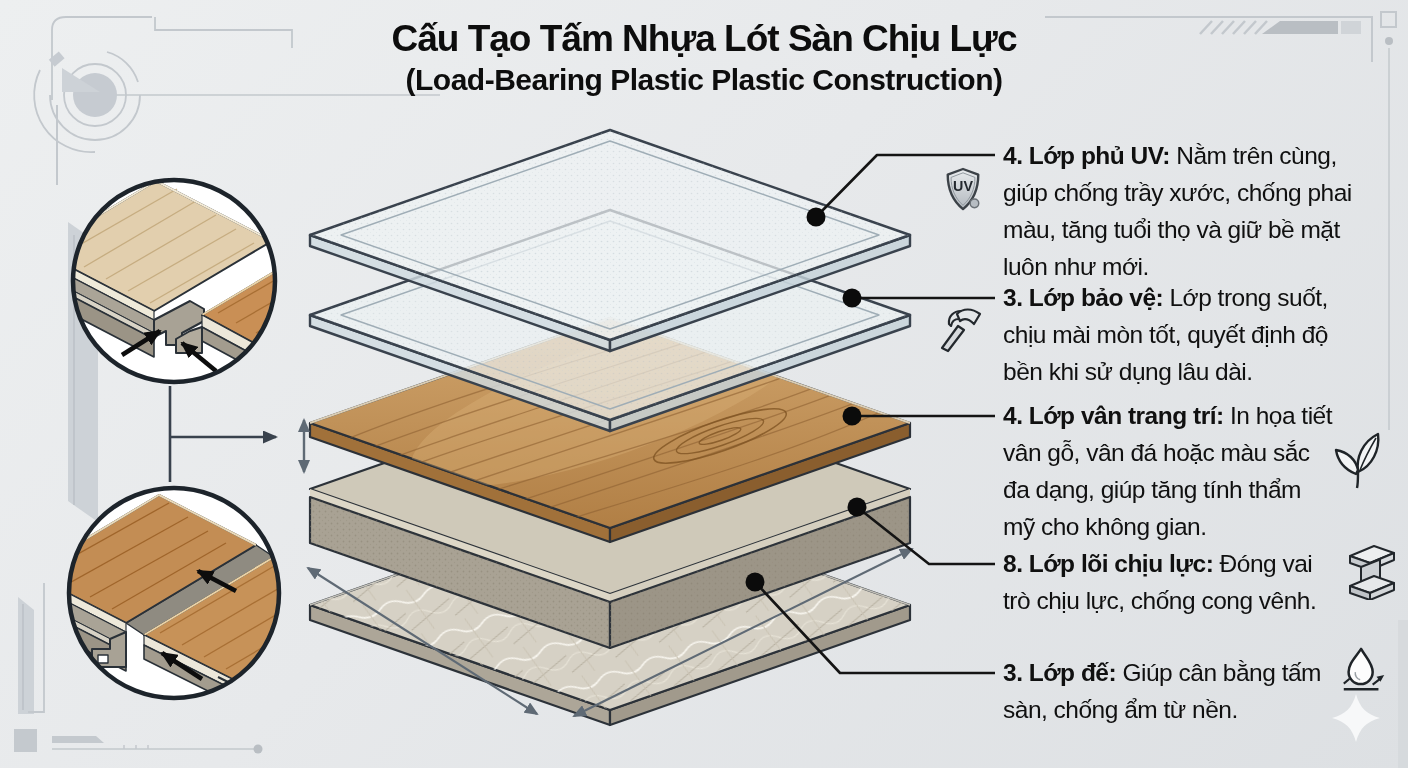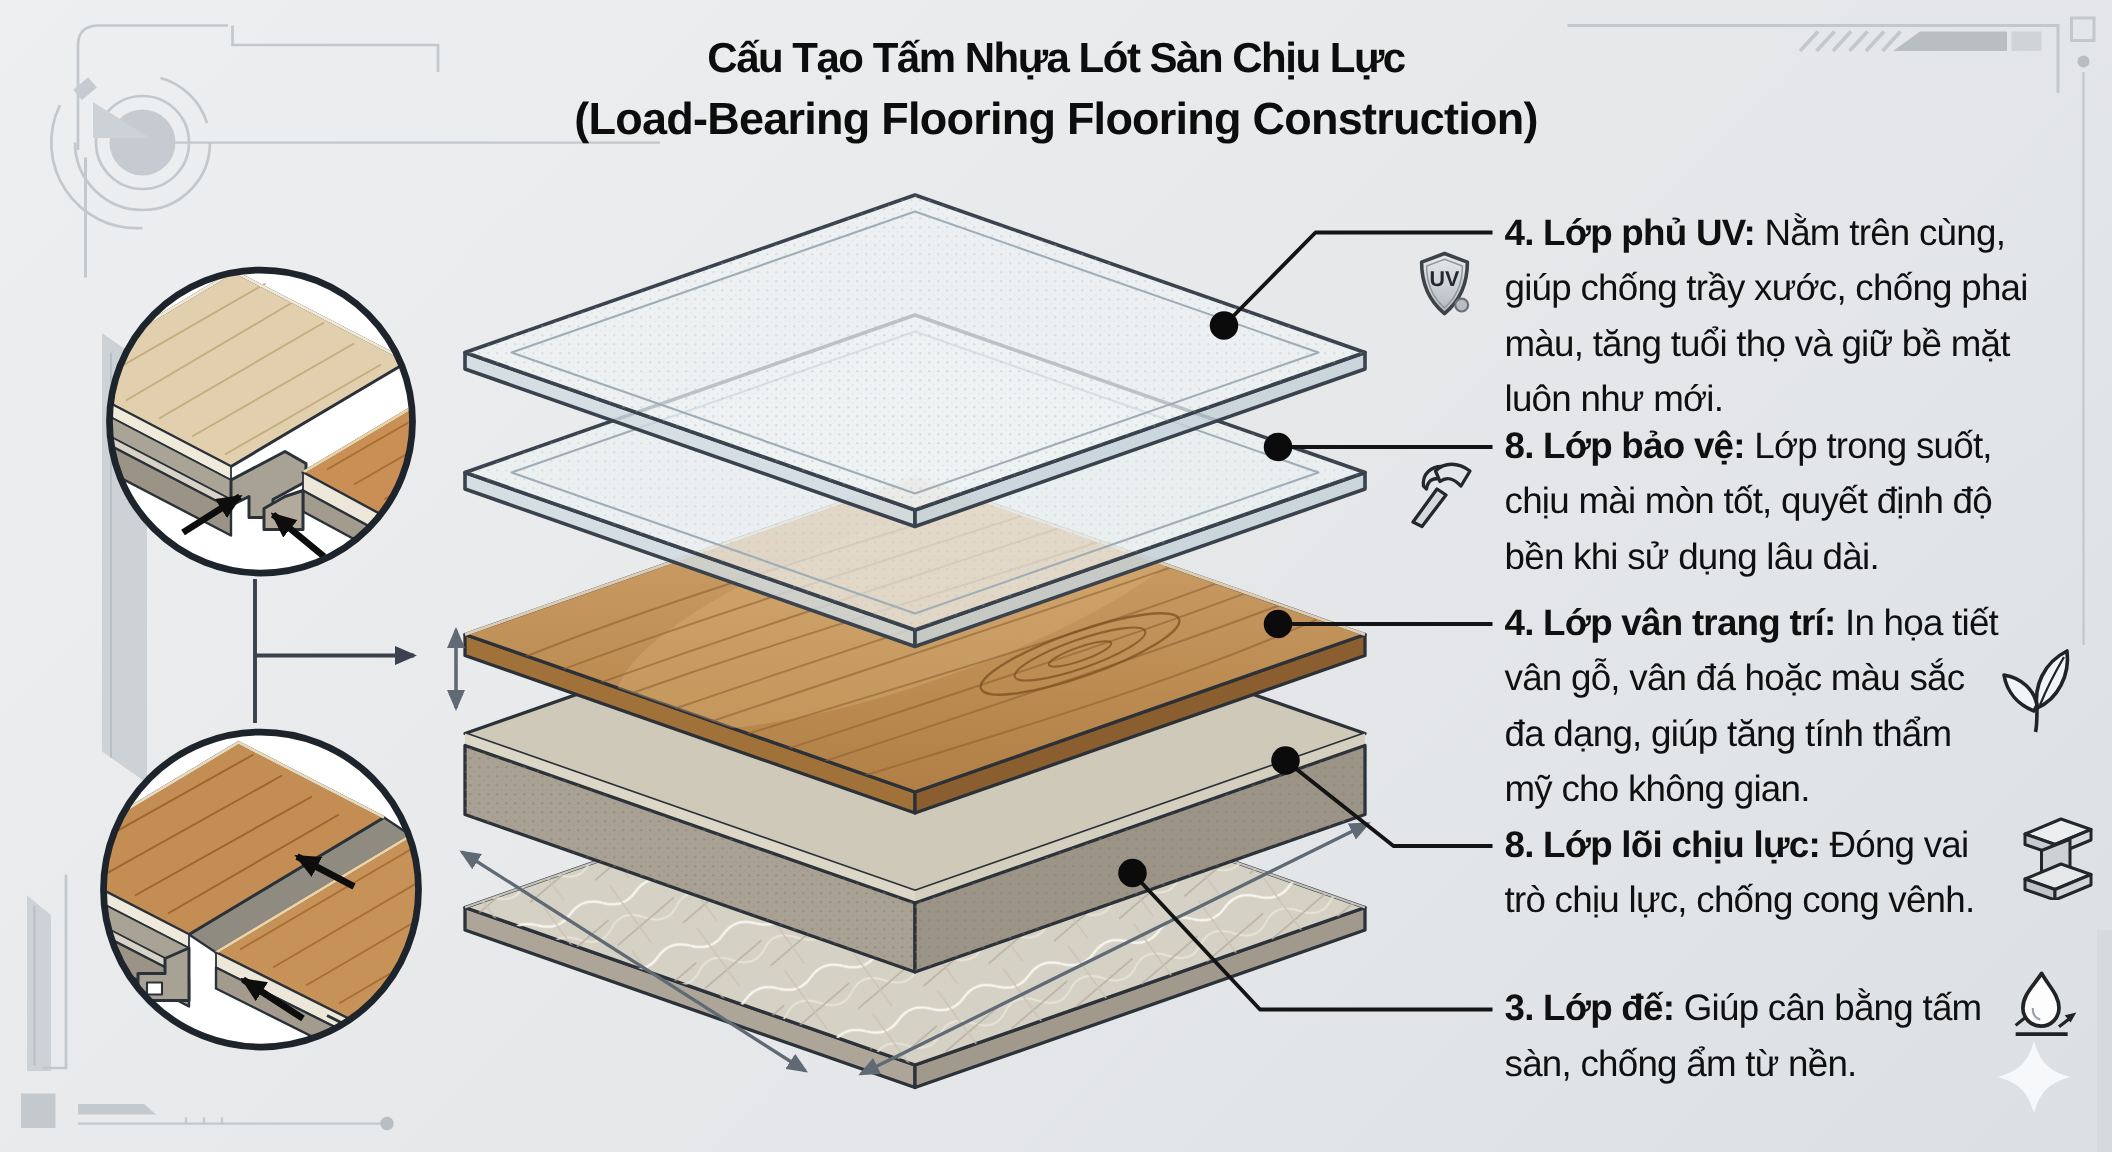--- a/index.html
+++ b/index.html
@@ -1,21 +1,21 @@
 <!DOCTYPE html>
 <html><head>
 <meta charset="utf-8">
 <style>
   html,body{margin:0;padding:0;background:#dfe2e5;}
   .stage{position:relative;width:1408px;height:768px;overflow:hidden;
          background:linear-gradient(135deg,#edeff0 0%,#e7e9eb 45%,#dde0e3 100%);
          font-family:"Liberation Sans",sans-serif;color:#111;}
   .stage>svg.main{position:absolute;left:0;top:0;z-index:1;}
   .title-wrap{position:absolute;left:0;top:16px;width:1408px;text-align:center;z-index:5;}
-  .title-wrap h1{margin:0;font-size:28px;line-height:46px;font-weight:700;letter-spacing:-1px;color:#0d0d0d;}
+  .title-wrap h1{margin:0;font-size:37px;line-height:46px;font-weight:700;letter-spacing:-1px;color:#0d0d0d;}
   .title-wrap h2{margin:0;font-size:30px;line-height:36px;font-weight:700;letter-spacing:-0.5px;color:#0d0d0d;}
   .ann{position:absolute;width:430px;z-index:5;}
   .ann p{margin:0;font-size:24.5px;line-height:37px;letter-spacing:-0.5px;color:#101010;}
   .ann .h{font-weight:700;}
   .ann .b{font-weight:400;white-space:pre-line;text-align:center;}
   .icon{position:absolute;z-index:6;}
   .shield-text{font:700 15px "Liberation Sans",sans-serif;fill:#23282e;}
 </style>
 </head>
 <body>
@@ -281,31 +281,31 @@
       </g>
     </g>
     <circle cx="174" cy="593" r="105" fill="none" stroke="#1d242b" stroke-width="4.5"></circle>
   </g>
 
   <path d="M1356,694 C1360,708 1366,714 1380,718 C1366,722 1360,728 1356,742 C1352,728 1346,722 1332,718 C1346,714 1352,708 1356,694 Z" fill="#f7f8f9"></path>
 </svg>
 
 <div class="title-wrap">
   <h1>Cấu Tạo Tấm Nhựa Lót Sàn Chịu Lực</h1>
-  <h2>(Load-Bearing Flooring Flooring Construction)</h2>
+  <h2>(Load-Bearing Plastic Plastic Construction)</h2>
 </div>
 
 <div class="ann" style="left:1003px;top:137px;">
   <p><span class="h">4. Lớp phủ UV:</span><span class="b"> Nằm trên cùng,
 giúp chống trầy xước, chống phai
 màu, tăng tuổi thọ và giữ bề mặt
 luôn như mới.</span></p>
 </div>
 <div class="ann" style="left:1003px;top:279px;">
-  <p><span class="h">8. Lớp bảo vệ:</span><span class="b"> Lớp trong suốt,
+  <p><span class="h">3. Lớp bảo vệ:</span><span class="b"> Lớp trong suốt,
 chịu mài mòn tốt, quyết định độ
 bền khi sử dụng lâu dài.</span></p>
 </div>
 <div class="ann" style="left:1003px;top:397px;">
   <p><span class="h">4. Lớp vân trang trí:</span><span class="b"> In họa tiết
 vân gỗ, vân đá hoặc màu sắc
 đa dạng, giúp tăng tính thẩm
 mỹ cho không gian.</span></p>
 </div>
 <div class="ann" style="left:1003px;top:545px;">

